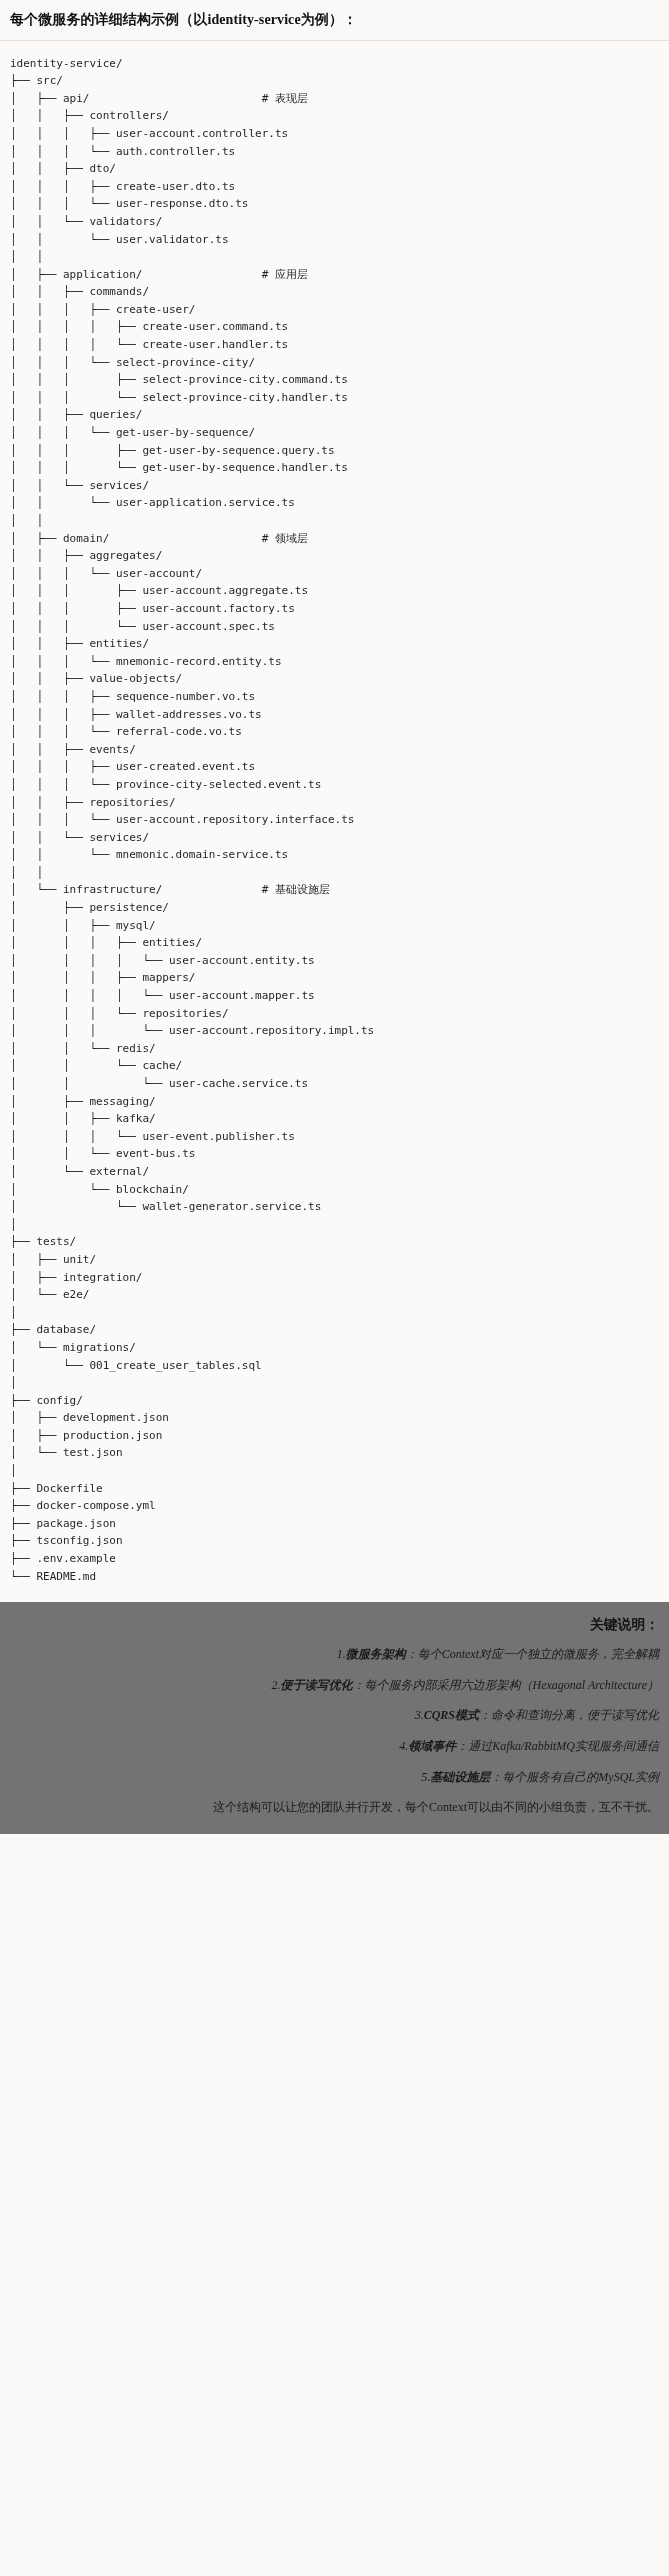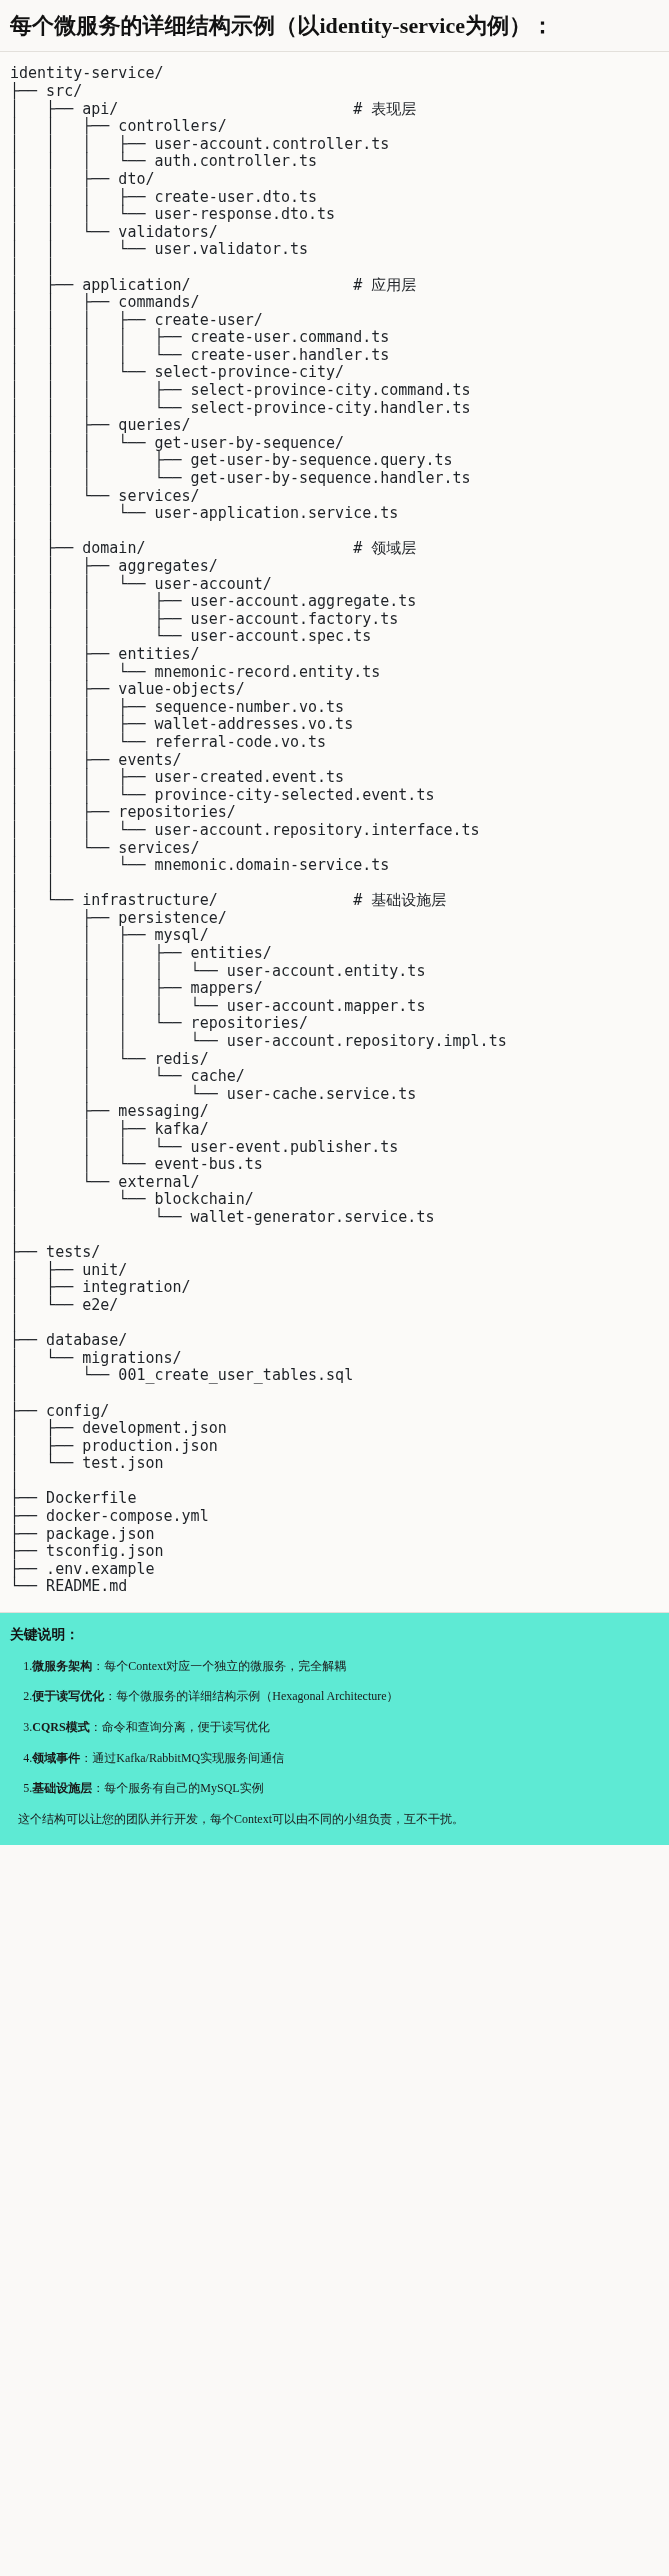--- a/index.html
+++ b/index.html
@@ -17,21 +17,21 @@
   .page {
     width: 669px;
     box-sizing: border-box;
     background: #faf9f7;
   }
 
   
   .doc-heading {
     font-family: "Liberation Serif", serif;
     font-weight: bold;
-    font-size: 22px;
+    font-size: 14px;
     line-height: 1.35;
     color: #121212;
     padding: 11.3px 10px 10px 10px;
     margin: 0;
     letter-spacing: 0.1px;
   }
   .rule {
     height: 0.6px;
     background: #e3e0db;
     border: 0;
@@ -41,47 +41,49 @@
 
   
   .code-block {
     background: #fbfaf8;
     padding: 13.8px 10px 16.3px 10px;
     box-sizing: border-box;
   }
   pre.tree {
     margin: 0;
     font-family: "DejaVu Sans Mono", "Liberation Mono", monospace;
-    font-size: 15px;
+    font-size: 11px;
     line-height: 17.6px;
     color: #1e2227;
     white-space: pre;
     letter-spacing: 0px;
     tab-size: 4;
   }
 
   
   .notes {
     padding: 12.5px 10px 16.3px 10px;
     box-sizing: border-box;
-    background: #5eead4;
+    background: #737373;
+    text-align: right;
   }
   .notes-title {
     font-family: "Liberation Serif", serif;
     font-weight: bold;
     font-size: 13.8px;
     line-height: 1.4;
     color: #121212;
     margin: 0 0 11.3px 0;
   }
   ol.notes-list {
-    margin: 12px;
+    margin: 0;
     padding: 0 0 0 1.3px;
     list-style: none;
     counter-reset: noteitem;
+    font-style: italic;
   }
   ol.notes-list li {
     font-family: "Liberation Serif", serif;
     font-size: 12px;
     line-height: 1.55;
     color: #1a1a1a;
     margin: 0 0 12px 0;
     counter-increment: noteitem;
   }
   ol.notes-list li .num {
@@ -200,21 +202,21 @@
   <hr class="rule">
 
   <div class="notes">
     <h2 class="notes-title">关键说明：</h2>
 
     <ol class="notes-list">
       <li>
         <span class="num">1.</span><span class="term">微服务架构</span><span class="sep">：</span><span class="desc">每个Context对应一个独立的微服务，完全解耦</span>
       </li>
       <li>
-        <span class="num">2.</span><span class="term">便于读写优化</span><span class="sep">：</span><span class="desc">每个微服务的详细结构示例（Hexagonal Architecture）</span>
+        <span class="num">2.</span><span class="term">便于读写优化</span><span class="sep">：</span><span class="desc">每个服务内部采用六边形架构（Hexagonal Architecture）</span>
       </li>
       <li>
         <span class="num">3.</span><span class="term">CQRS模式</span><span class="sep">：</span><span class="desc">命令和查询分离，便于读写优化</span>
       </li>
       <li>
         <span class="num">4.</span><span class="term">领域事件</span><span class="sep">：</span><span class="desc">通过Kafka/RabbitMQ实现服务间通信</span>
       </li>
       <li>
         <span class="num">5.</span><span class="term">基础设施层</span><span class="sep">：</span><span class="desc">每个服务有自己的MySQL实例</span>
       </li>

